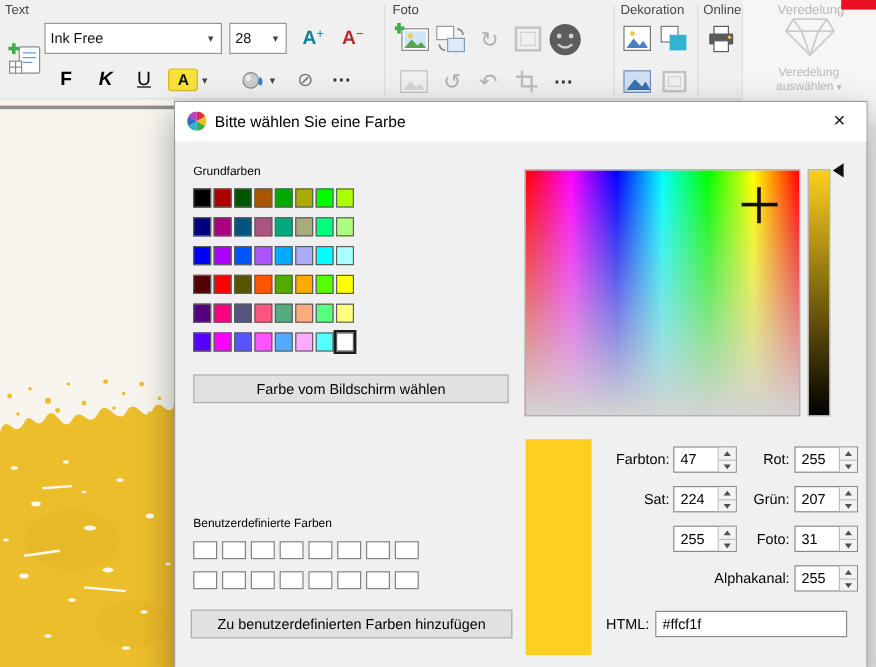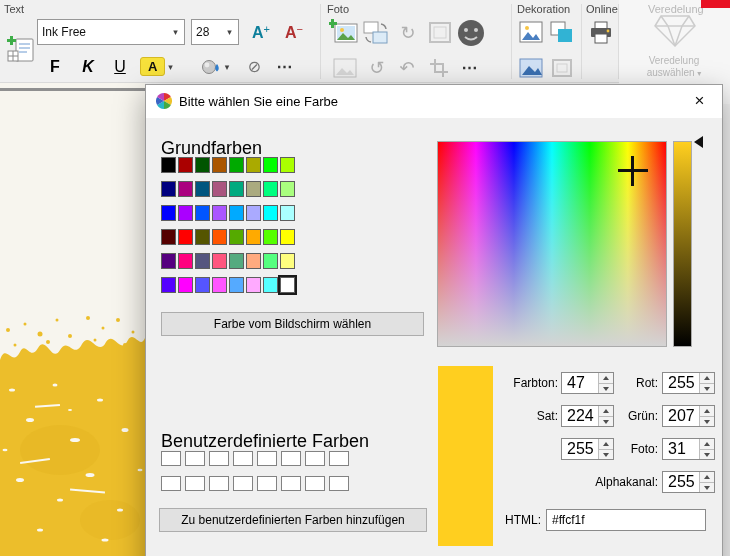--- a/index.html
+++ b/index.html
@@ -29,41 +29,41 @@
   #doc { left:0; top:83px; width:145px; height:473px; background:#f7f5ee; }
   #doc .topline { position:absolute; left:0; top:5px; width:145px; height:3px; background:#8f8f8f; }
 
   
   #dialog { left:145px; top:84px; width:578px; height:490px; background:#f0f0f0;
             border:1px solid #9c9c9c; box-shadow:0 10px 28px rgba(0,0,0,.35); }
   #titlebar { position:absolute; left:0; top:0; width:100%; height:33px; background:#fff; }
   #dialog-title { position:absolute; left:33px; top:0; line-height:33px; font-size:13px; color:#000; white-space:nowrap; }
   #close-btn { position:absolute; right:0; top:0; width:45px; height:32px; display:flex; align-items:center; justify-content:center;
                font-size:17px; color:#111; }
-  .dlabel { font-size:18px; color:#000; white-space:nowrap; }
+  .dlabel { font-size:10px; color:#000; white-space:nowrap; }
 
   #basic-grid { display:grid; grid-template-columns:repeat(8,15px); gap:8px 2px; }
   .swatch { width:15px; height:16px; border:1px solid #5e5e5e; }
   .swatch.selected { outline:2px solid #1b1b1b; }
   #custom-grid { display:grid; grid-template-columns:repeat(8,20px); gap:10px 4px; }
   .cswatch { width:20px; height:15px; background:#fff; border:1px solid #828282; }
 
   .wbtn { background:#e1e1e1; border:1px solid #adadad; font-size:12px; color:#000;
           display:flex; align-items:center; justify-content:center; white-space:nowrap; }
 
   #huesat { background:
       linear-gradient(to bottom, rgba(212,212,212,0) 0%, rgba(212,212,212,1) 100%),
       linear-gradient(to right, #ff0000 0%, #ff00ff 16.6%, #0000ff 33.3%, #00ffff 50%, #00ff00 66.6%, #ffff00 83.3%, #ff0000 100%);
       border:1px solid #ababab; }
   .crossbar { background:#101010; }
   #val-slider { border:1px solid #ababab; }
   #val-arrow { width:0; height:0; border-top:6px solid transparent; border-bottom:6px solid transparent; border-right:9px solid #101010; }
 
   .flabel { font-size:12px; color:#000; text-align:right; line-height:22px; white-space:nowrap; }
-  .spin { width:53px; height:22px; background:#fff; border:1px solid #8a8a8a; font-size:16px; }
+  .spin { width:53px; height:22px; background:#fff; border:1px solid #8a8a8a; font-size:12px; }
   .spin .val { position:absolute; left:5px; top:0; line-height:20px; }
   .spin .arrows { position:absolute; right:0; top:0; width:15px; height:100%; border-left:1px solid #bdbdbd; }
   .spin .up, .spin .down { position:absolute; left:0; width:100%; height:50%; background:#f3f3f3; }
   .spin .down { top:50%; border-top:1px solid #bdbdbd; }
   .spin .up::after { content:''; position:absolute; left:4px; top:3px;
       border-left:3px solid transparent; border-right:3px solid transparent; border-bottom:4px solid #4f4f4f; }
   .spin .down::after { content:''; position:absolute; left:4px; top:3px;
       border-left:3px solid transparent; border-right:3px solid transparent; border-top:4px solid #4f4f4f; }
   .htmlinput { background:#fff; border:1px solid #8a8a8a; font-size:12px; padding-left:5px;
                font-family:"Liberation Sans", sans-serif; }

